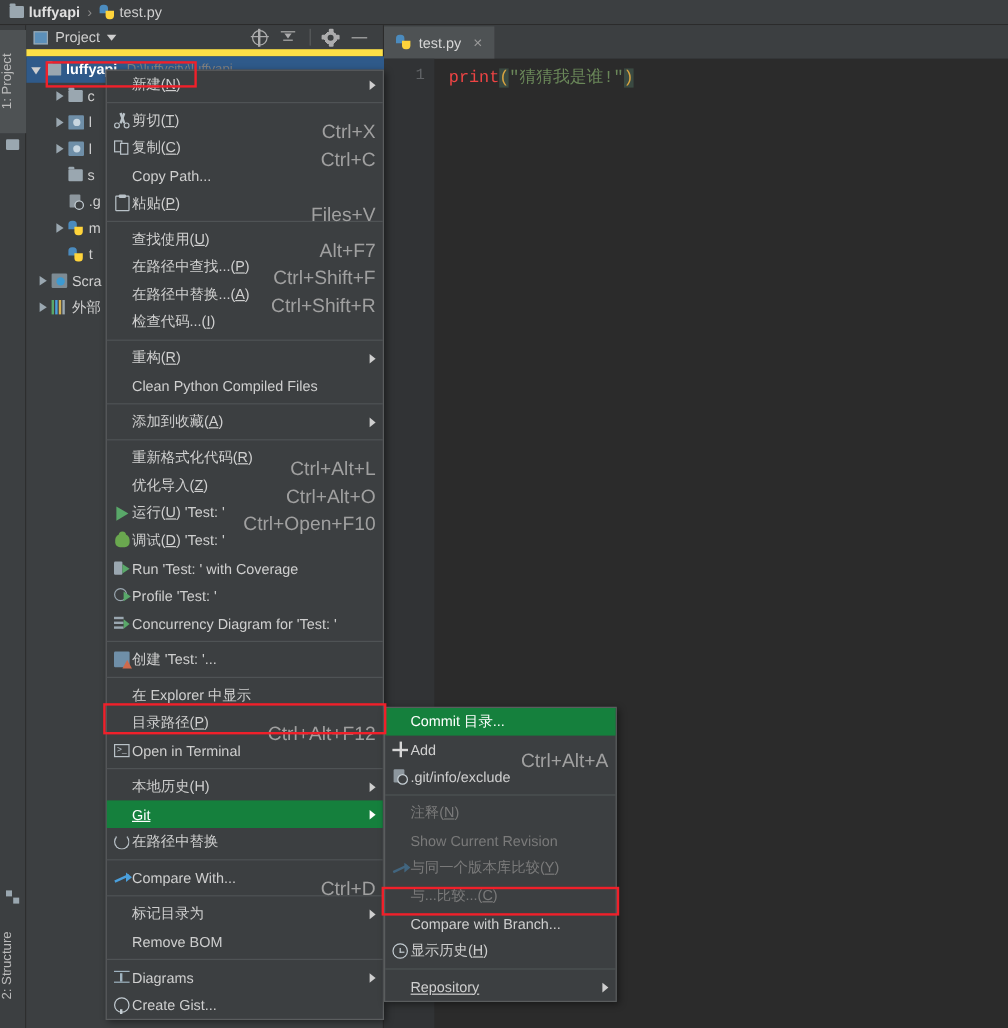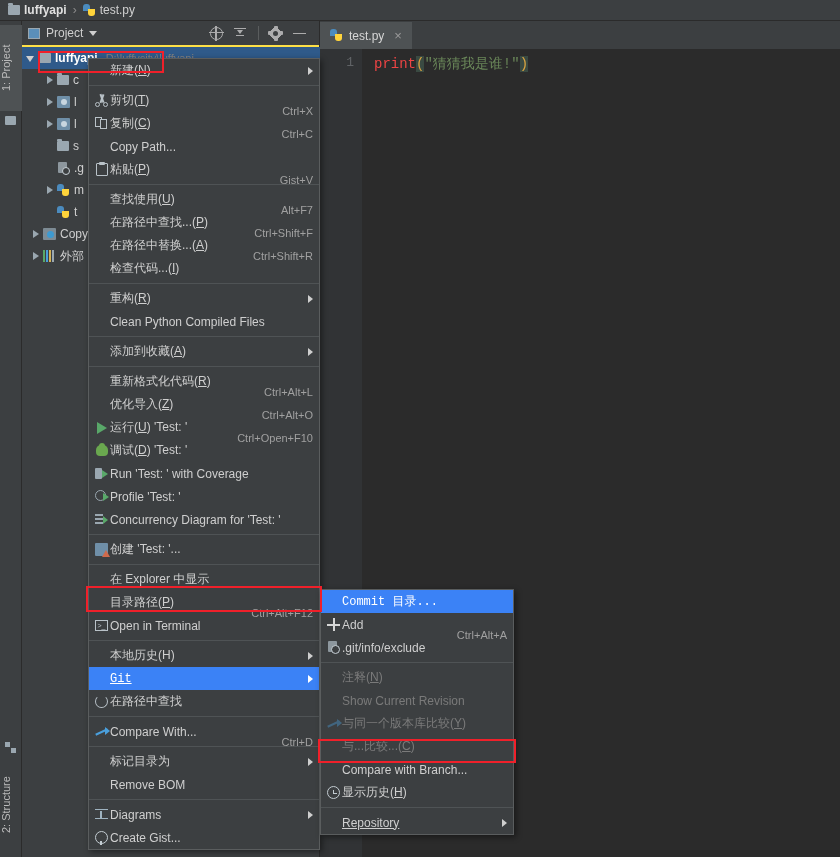--- a/index.html
+++ b/index.html
@@ -53,21 +53,21 @@
   .strip-ico.s:after{content:"";position:absolute;left:6px;top:6px;width:5px;height:5px;background:#9aa7b0;}
 
   
   .projpanel{
     position:absolute;left:22px;top:21px;width:298px;height:836px;
     background:#3c3f41;border-right:1px solid #2b2b2b;box-sizing:border-box;
   }
   .proj-header{
     position:relative;height:26px;background:#3c3f41;
     display:flex;align-items:center;padding:0 6px;box-sizing:border-box;
-    border-bottom:2px solid #fde047;
+    border-bottom:6px solid #fde047;
   }
   .proj-title{display:flex;align-items:center;gap:6px;font-size:12px;color:#cfcfcf;}
   .proj-sq{width:12px;height:11px;border:1px solid #9aa7b0;background:#5b8fb9;box-sizing:border-box;}
   .caret-dn{width:0;height:0;border-left:4px solid transparent;border-right:4px solid transparent;border-top:5px solid #cfcfcf;}
   .proj-tools{margin-left:auto;display:flex;align-items:center;gap:10px;padding-right:6px;}
   .tool-ic{width:15px;height:15px;position:relative;opacity:.85;}
   .ic-target{border:1.5px solid #c0c0c0;border-radius:50%;width:11px;height:11px;}
   .ic-target:before,.ic-target:after{content:"";position:absolute;background:#c0c0c0;}
   .ic-target:before{left:4px;top:-2px;width:1.5px;height:15px;}
   .ic-target:after{left:-2px;top:4px;width:15px;height:1.5px;}
@@ -123,25 +123,25 @@
     position:absolute;background:#3c3f41;border:1px solid #5a5d5e;
     box-shadow:2px 2px 6px rgba(0,0,0,.45);
     font-size:12px;color:#cfcfcf;z-index:50;box-sizing:border-box;
   }
   .menu.main{left:88px;top:58px;width:232px;}
   .menu.sub{left:320px;top:589px;width:194px;}
   .mi{
     height:23px;display:flex;align-items:center;padding:0 6px 0 4px;
     box-sizing:border-box;white-space:nowrap;position:relative;
   }
-  .mi.sel{background:#3b82f6;color:#ffffff;font-family:Liberation Mono, monospace;}
+  .mi.sel{background:#15803d;color:#ffffff;}
   .mi.disabled{color:#7a7a7a;}
   .mi .mico{width:17px;flex:0 0 17px;display:flex;align-items:center;justify-content:center;height:16px;}
   .mi .mlabel{flex:1;overflow:hidden;}
-  .mi .macc{color:#a0a0a0;font-size:11px;margin-left:14px;margin-top:20px;}
+  .mi .macc{color:#a0a0a0;font-size:16px;margin-left:14px;margin-top:20px;}
   .mi.disabled .macc{color:#6e6e6e;}
   .mi .marrow{margin-left:8px;width:0;height:0;border-top:4px solid transparent;border-bottom:4px solid transparent;border-left:5px solid #cfcfcf;}
   .mi.sel .marrow{border-left-color:#ffffff;}
   .msep{height:1px;background:#4f5355;margin:3px 0;}
   .u{text-decoration:underline;}
 
   
   .g{position:relative;display:inline-block;}
   .g-cut{width:13px;height:13px;}
   .g-cut:before,.g-cut:after{content:"";position:absolute;left:6px;top:0;width:1.5px;height:9px;background:#b9c2c8;}
@@ -274,21 +274,21 @@
         <span class="ico-py"></span>
         <span class="tlabel">m</span>
       </div>
       <div class="trow" style="padding-left:35px">
         <span class="ico-py"></span>
         <span class="tlabel">t</span>
       </div>
       <div class="trow" style="padding-left:8px">
         <span class="arr closed"></span>
         <span class="ico-scr"></span>
-        <span class="tlabel">Copy</span>
+        <span class="tlabel">Scra</span>
       </div>
       <div class="trow" style="padding-left:8px">
         <span class="arr closed"></span>
         <span class="ico-lib">
           <i style="left:0;background:#59a869"></i>
             <i style="left:3px;background:#4a9fdc"></i>
             <i style="left:6px;background:#d4b255"></i>
             <i style="left:9px;background:#9aa7b0"></i>
         </span>
         <span class="tlabel">外部</span>
@@ -340,21 +340,21 @@
     </div>
     <div class="mi">
       <span class="mico"></span>
       <span class="mlabel">Copy Path...</span>
     </div>
     <div class="mi">
       <span class="mico">
           <span class="g g-paste"></span>
         </span>
       <span class="mlabel"><span>粘贴</span>(<span class="u">P</span>)</span>
-      <span class="macc">Gist+V</span>
+      <span class="macc">Files+V</span>
     </div>
     <div class="msep"></div>
 
     <div class="mi">
       <span class="mico"></span>
       <span class="mlabel"><span>查找使用</span>(<span class="u">U</span>)</span>
       <span class="macc">Alt+F7</span>
     </div>
     <div class="mi">
       <span class="mico"></span>
@@ -471,21 +471,21 @@
     </div>
     <div class="mi sel">
       <span class="mico"></span>
       <span class="mlabel"><span class="u">Git</span></span>
       <span class="marrow"></span>
     </div>
     <div class="mi">
       <span class="mico">
           <span class="g g-reload"></span>
         </span>
-      <span class="mlabel">在路径中查找</span>
+      <span class="mlabel">在路径中替换</span>
     </div>
     <div class="msep"></div>
 
     <div class="mi">
       <span class="mico">
           <span class="g g-compare"></span>
         </span>
       <span class="mlabel">Compare With...</span>
       <span class="macc">Ctrl+D</span>
     </div>

